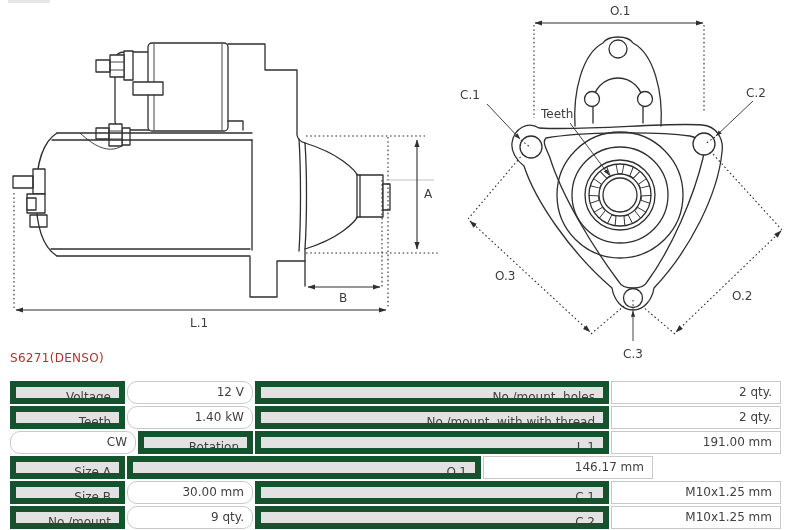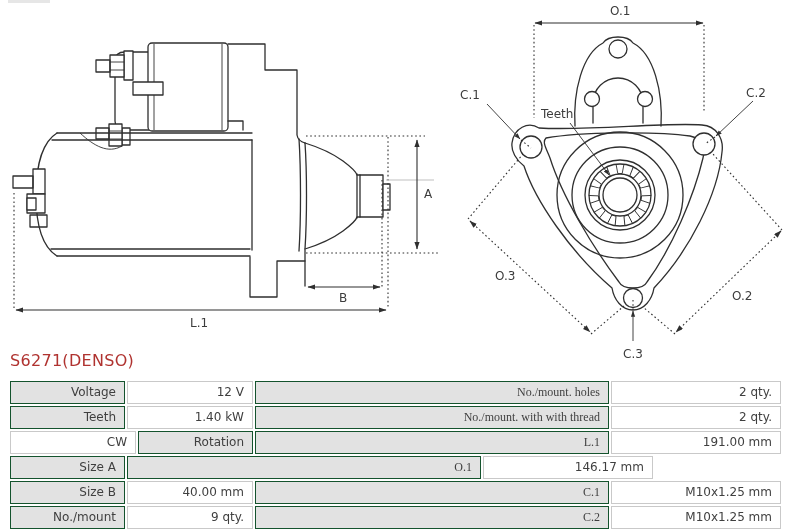--- a/index.html
+++ b/index.html
@@ -9,28 +9,28 @@
   svg{position:absolute;}
   #svg-side{left:0;top:0;}
   #svg-front{left:440px;top:0;}
   .dline{stroke:#2f2f2f;stroke-width:1.3;fill:none;stroke-linejoin:round;stroke-linecap:round;}
   .dthin{stroke:#2f2f2f;stroke-width:0.9;fill:none;}
   .wfill{fill:#ffffff;}
   .dot{stroke:#2f2f2f;stroke-width:1.1;fill:none;stroke-dasharray:1.6 2.6;stroke-linecap:butt;}
   .dim{stroke:#2f2f2f;stroke-width:1.1;fill:none;}
   .faint{stroke:#bfbfbf;stroke-width:1;fill:none;}
   .lbl{font-size:12px;fill:#3c3c3c;font-family:"DejaVu Sans","Liberation Sans",sans-serif;}
-  #title{position:absolute;left:10px;top:351px;font-size:16px;letter-spacing:0.3px;}
+  #title{position:absolute;left:10px;top:351px;font-size:12px;letter-spacing:0.3px;}
   #spec-table{position:absolute;left:10px;top:381px;width:771px;}
   .trow{display:flex;height:23px;margin-bottom:2px;}
   .cell{box-sizing:border-box;height:23px;line-height:21px;font-size:12px;color:#3f3f3f;
         text-align:right;padding-right:8px;overflow:hidden;white-space:nowrap;}
-  .cl{background:#e2e2e2;border:1px solid #14532d;margin-right:2px;}
+  .cl{background:#e2e2e2;border:6px solid #14532d;margin-right:2px;}
   .cv{background:#ffffff;border:1px solid #c9c9c9;margin-right:2px;}
-  .w1{width:115px;} .w2{width:126px;} .w3{width:354px;font-family:Liberation Serif, serif;} .w4{width:170px;margin-right:0;text-align:right;}
+  .w1{width:115px;} .w2{width:126px;border-radius:10px;} .w3{width:354px;} .w4{width:170px;margin-right:0;text-align:right;}
 </style>
 </head>
 <body>
 
 <div id="page">
 
   <div id="artifact"></div>
 
   <svg id="svg-side" width="445" height="345" viewBox="0 0 445 345">
     <defs>
@@ -226,21 +226,21 @@
         <div class="cell cl w3">L.1</div>
         <div class="cell cv w4">191.00 mm</div>
       </div>
       <div class="trow">
         <div class="cell cl w1">Size A</div>
         <div class="cell cl w3">O.1</div>
         <div class="cell cv w4">146.17 mm</div>
       </div>
       <div class="trow">
         <div class="cell cl w1">Size B</div>
-        <div class="cell cv w2">40.00 mm</div>
+        <div class="cell cv w2">30.00 mm</div>
         <div class="cell cl w3">C.1</div>
         <div class="cell cv w4">M10x1.25 mm</div>
       </div>
       <div class="trow">
         <div class="cell cl w1">No./mount</div>
         <div class="cell cv w2">9 qty.</div>
         <div class="cell cl w3">C.2</div>
         <div class="cell cv w4">M10x1.25 mm</div>
       </div>
     </div>

